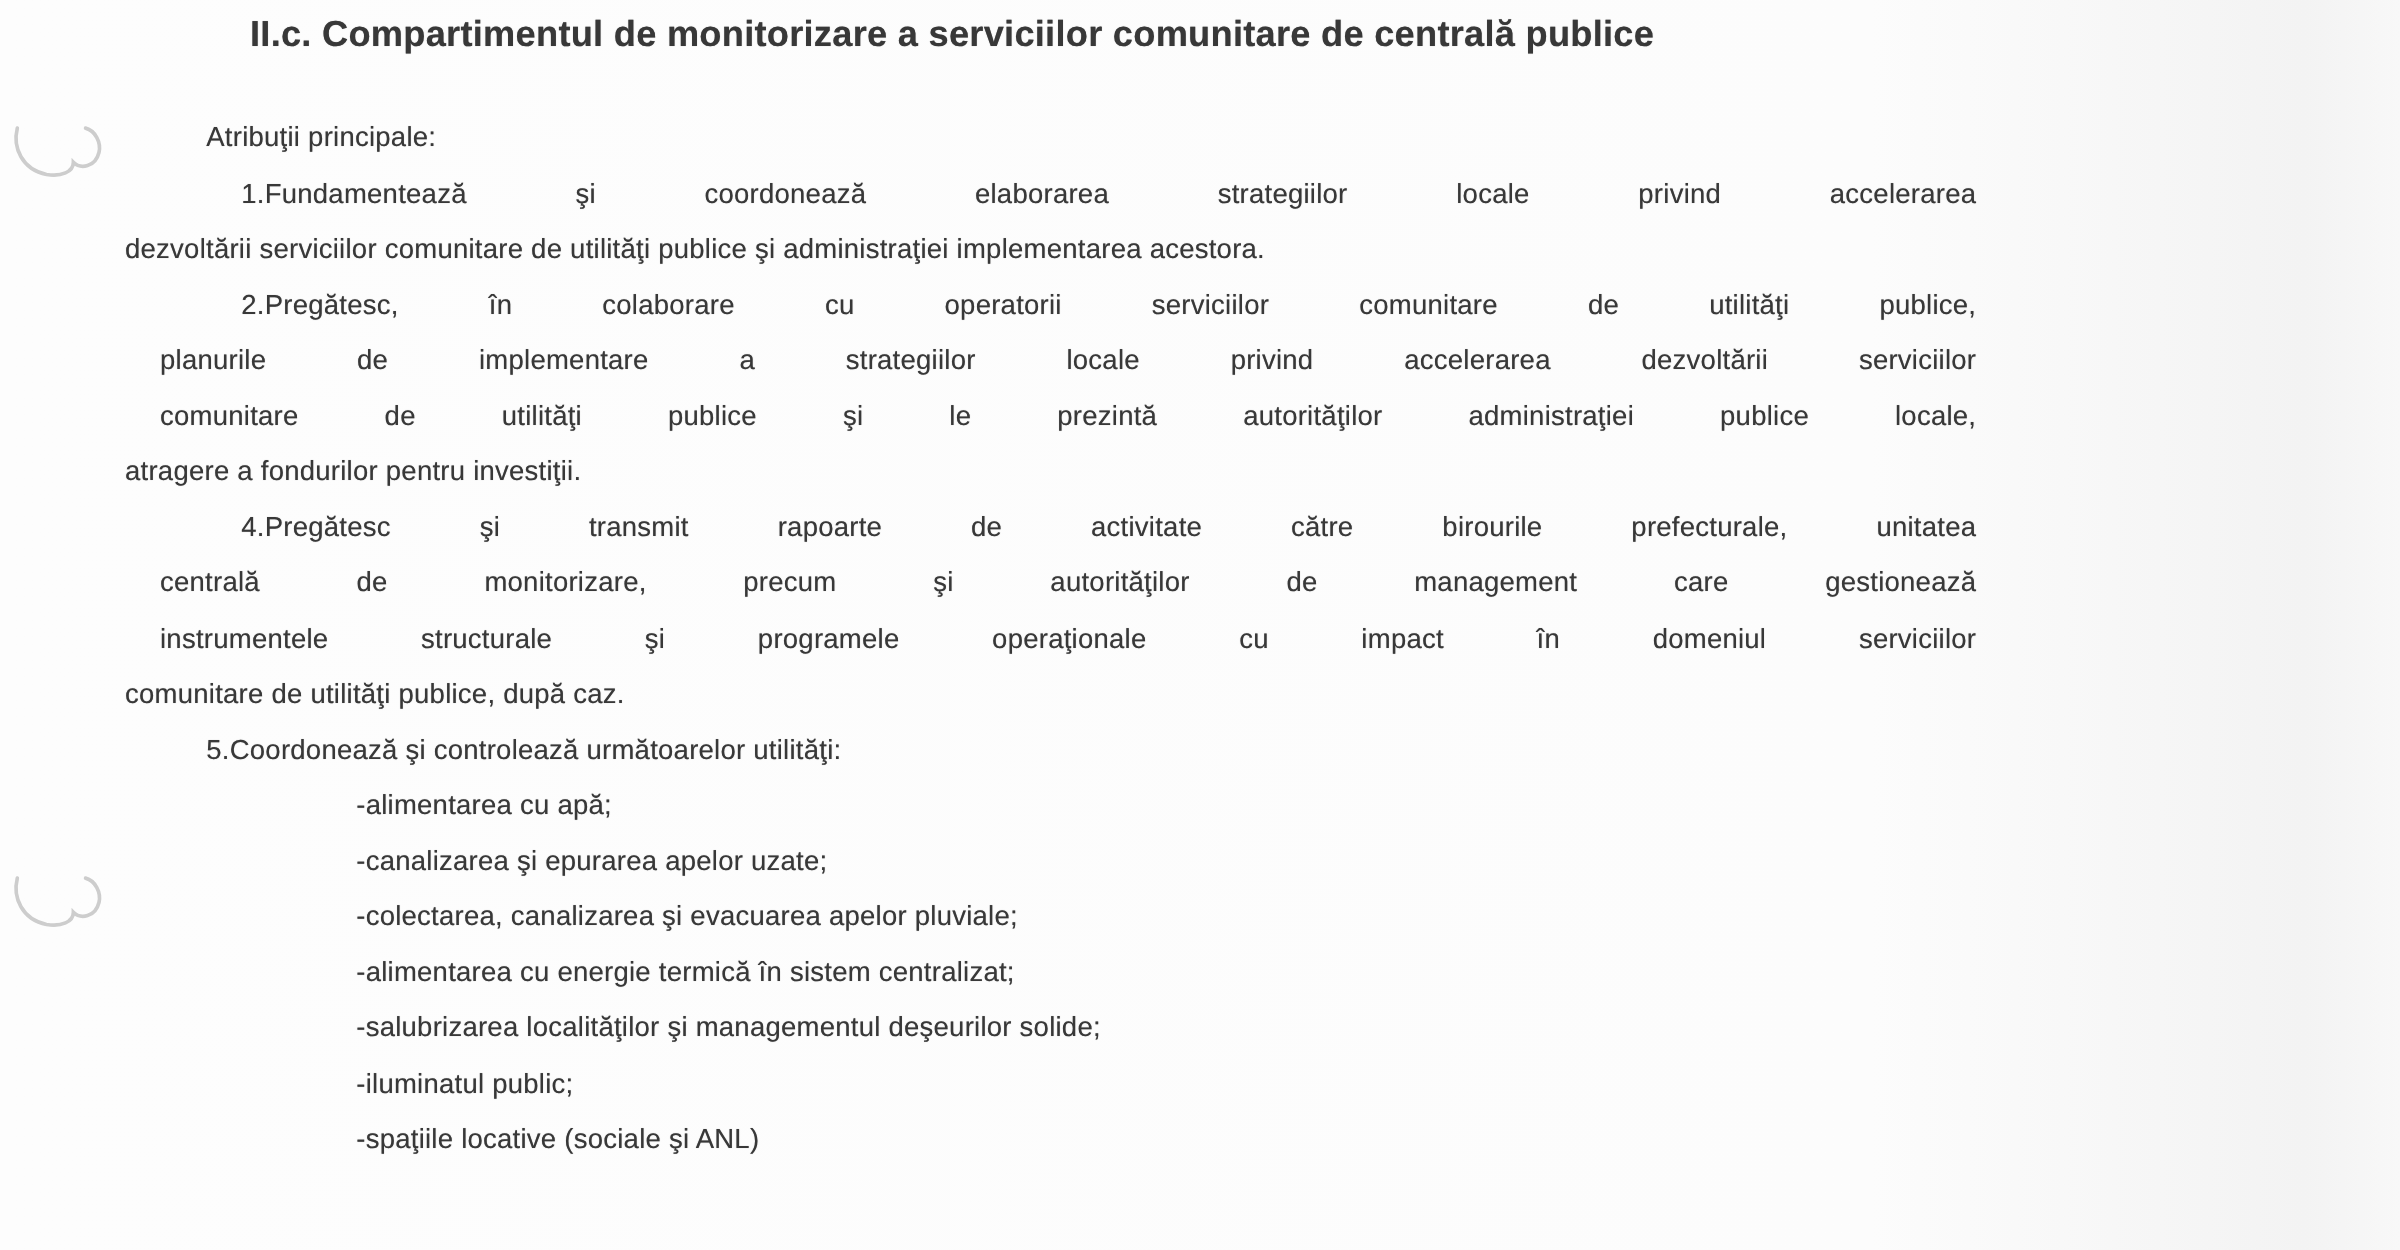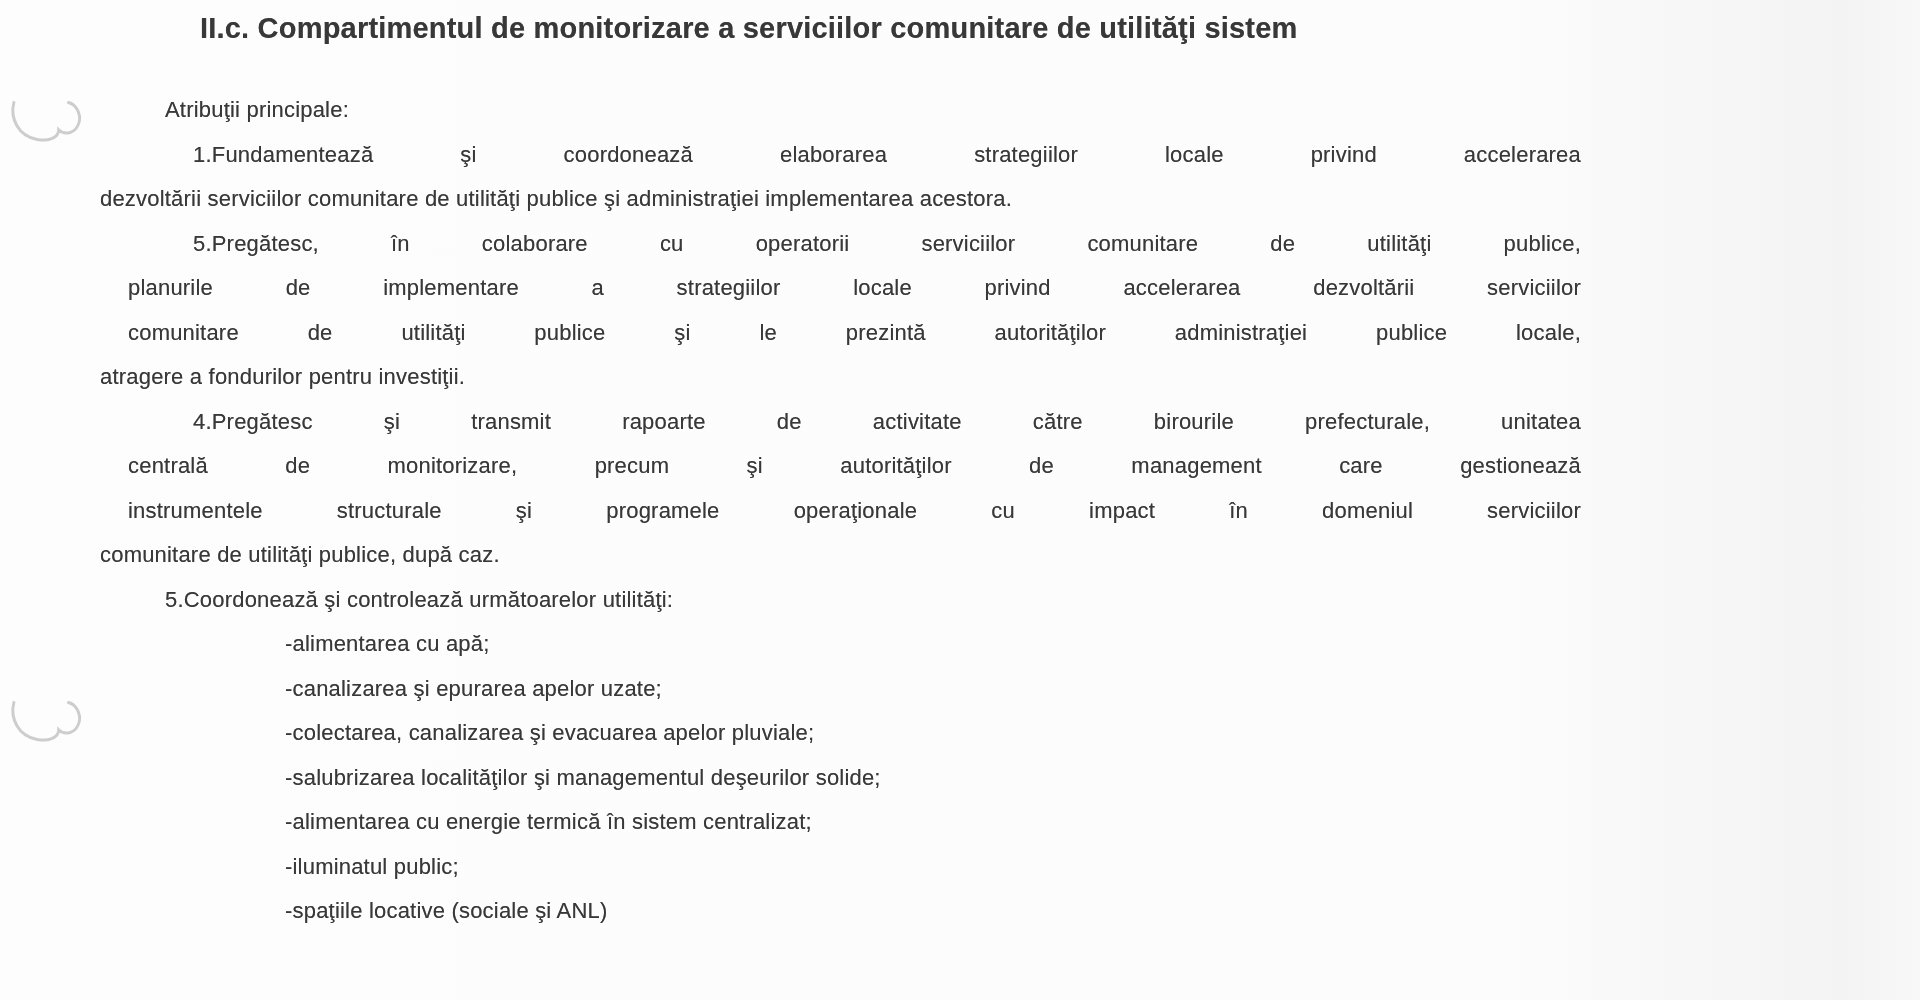--- a/index.html
+++ b/index.html
@@ -39,37 +39,37 @@
 
 <div class="page">
 
   <svg class="punch p1" viewBox="0 0 80 60">
     <path d="M6,10 C2,26 10,44 30,48 C42,50 52,46 52,38 C58,44 70,42 73,30 C75,22 70,12 62,10" stroke="#bdbdbd" stroke-width="3" fill="none" stroke-linecap="round"></path>
   </svg>
   <svg class="punch p2" viewBox="0 0 80 60">
     <path d="M6,10 C2,26 10,44 30,48 C42,50 52,46 52,38 C58,44 70,42 73,30 C75,22 70,12 62,10" stroke="#bdbdbd" stroke-width="3" fill="none" stroke-linecap="round"></path>
   </svg>
 
-  <div class="title">II.c. Compartimentul de monitorizare a serviciilor comunitare de utilităţi sistem</div>
+  <div class="title">II.c. Compartimentul de monitorizare a serviciilor comunitare de centrală publice</div>
 
   <div class="body">
     <div class="ln ind">Atribuţii principale:</div>
     <div class="ln ind just">1.Fundamentează şi coordonează elaborarea strategiilor locale privind accelerarea</div>
     <div class="ln">dezvoltării serviciilor comunitare de utilităţi publice şi administraţiei implementarea acestora.</div>
-    <div class="ln ind just">5.Pregătesc, în colaborare cu operatorii serviciilor comunitare de utilităţi publice,</div>
+    <div class="ln ind just">2.Pregătesc, în colaborare cu operatorii serviciilor comunitare de utilităţi publice,</div>
     <div class="ln just">planurile de implementare a strategiilor locale privind accelerarea dezvoltării serviciilor</div>
     <div class="ln just">comunitare de utilităţi publice şi le prezintă autorităţilor administraţiei publice locale,</div>
     <div class="ln">atragere a fondurilor pentru investiţii.</div>
     <div class="ln ind just">4.Pregătesc şi transmit rapoarte de activitate către birourile prefecturale, unitatea</div>
     <div class="ln just">centrală de monitorizare, precum şi autorităţilor de management care gestionează</div>
     <div class="ln just">instrumentele structurale şi programele operaţionale cu impact în domeniul serviciilor</div>
     <div class="ln">comunitare de utilităţi publice, după caz.</div>
     <div class="ln ind">5.Coordonează şi controlează următoarelor utilităţi:</div>
     <div class="ln li">-alimentarea cu apă;</div>
     <div class="ln li">-canalizarea şi epurarea apelor uzate;</div>
     <div class="ln li">-colectarea, canalizarea şi evacuarea apelor pluviale;</div>
+    <div class="ln li">-alimentarea cu energie termică în sistem centralizat;</div>
     <div class="ln li">-salubrizarea localităţilor şi managementul deşeurilor solide;</div>
-    <div class="ln li">-alimentarea cu energie termică în sistem centralizat;</div>
     <div class="ln li">-iluminatul public;</div>
     <div class="ln li">-spaţiile locative (sociale şi ANL)</div>
   </div>
 
 </div>
 
 </body></html>

